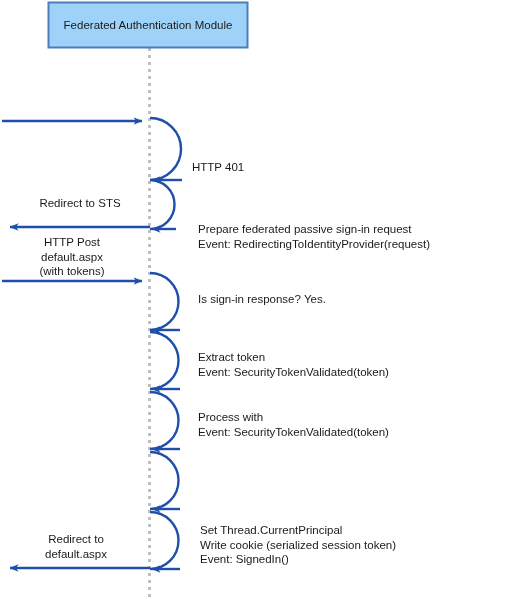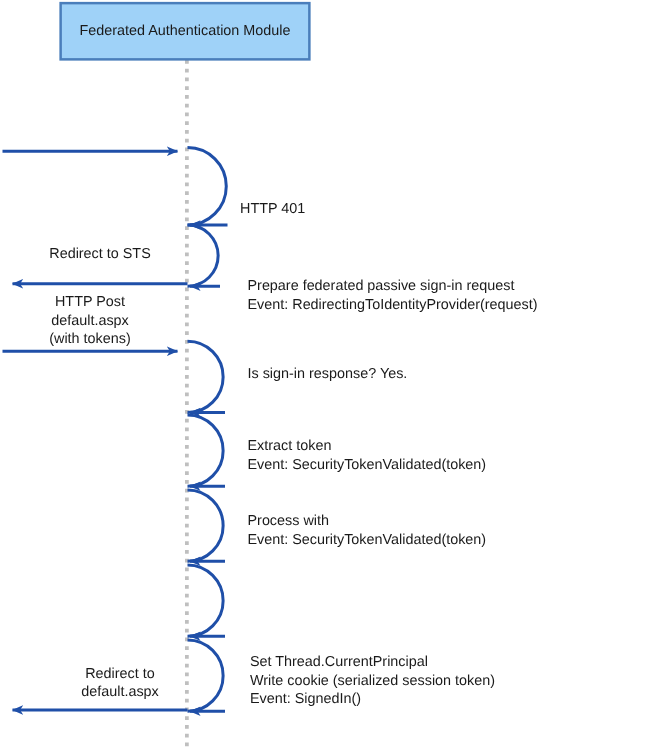--- a/index.html
+++ b/index.html
@@ -110,21 +110,21 @@
 
   <div class="participant-label">Federated Authentication Module</div>
 
 
   <div class="msg-label" style="left:10px; top:196px; width:140px;">Redirect to STS</div>
 
   <div class="msg-label" style="left:2px; top:235px; width:140px;">HTTP Post
 default.aspx
 (with tokens)</div>
 
-  <div class="msg-label" style="left:26px; top:532px; width:140px;">Redirect to
+  <div class="msg-label" style="left:6px; top:532px; width:140px;">Redirect to
 default.aspx</div>
 
   <div class="note" style="left:192px; top:136px;margin-top:24px;">HTTP 401</div>
 
   <div class="note" style="left:198px; top:190px;margin-top:32px;">Prepare federated passive sign-in request
 Event: RedirectingToIdentityProvider(request)</div>
 
   <div class="note" style="left:198px; top:292px;text-align:right;">Is sign-in response? Yes.</div>
 
   <div class="note" style="left:198px; top:350px;">Extract token

